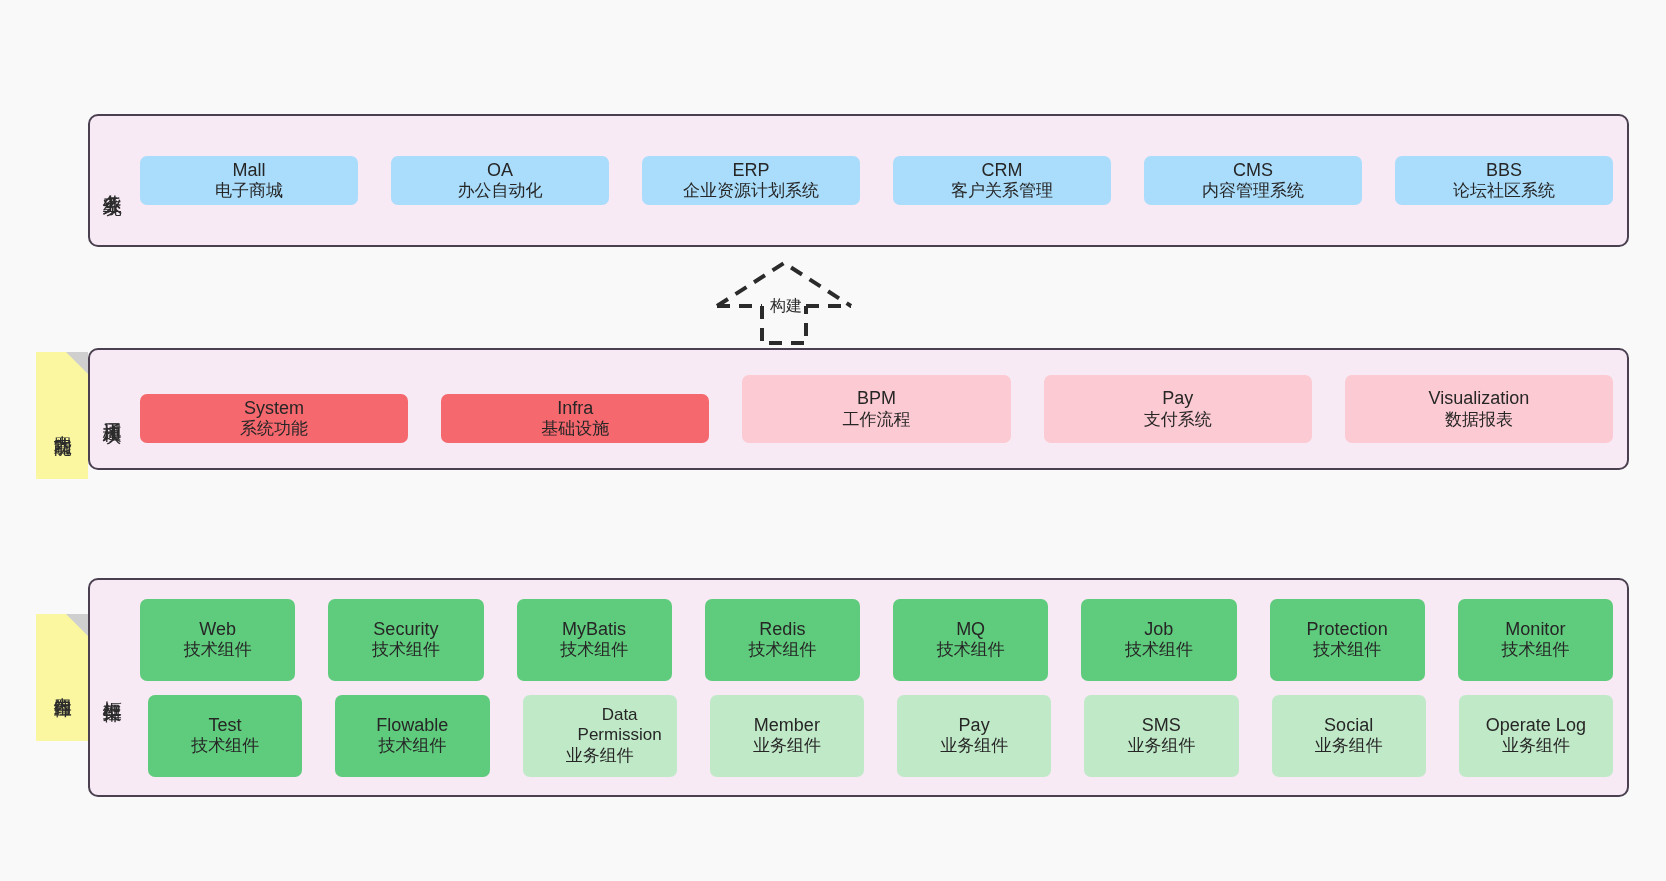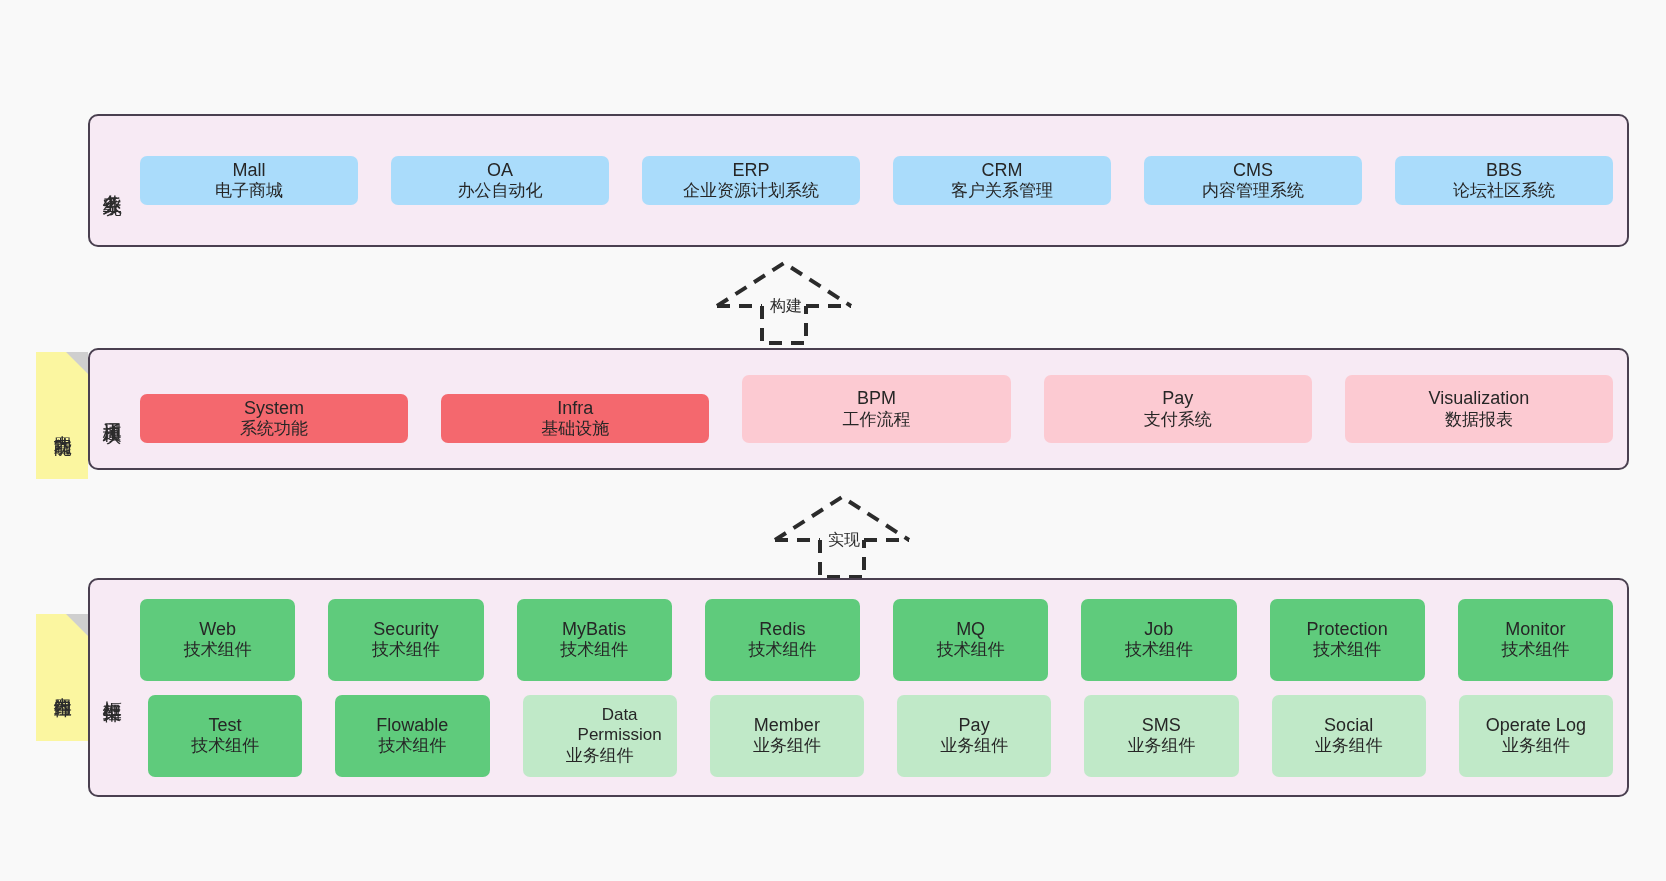--- a/index.html
+++ b/index.html
@@ -176,29 +176,20 @@
           <span class="t2">支付系统</span>
         </div>
         <div class="node c-pinklight">
           <span class="t1">Visualization</span>
           <span class="t2">数据报表</span>
         </div>
       </div>
     </div>
   </div>
 
-  <div class="gen-arrow" style="left:772px; top:492px; width:140px; height:88px;">
-    <svg width="140" height="88" viewBox="0 0 140 88">
-      <path d="M 3 48 L 70 5 L 137 48" fill="none" stroke="#2b2b2b" stroke-width="4" stroke-dasharray="13,9" stroke-linecap="butt"></path>
-      <path d="M 3 48 L 48 48" fill="none" stroke="#2b2b2b" stroke-width="4" stroke-dasharray="13,9"></path>
-      <path d="M 92 48 L 137 48" fill="none" stroke="#2b2b2b" stroke-width="4" stroke-dasharray="13,9"></path>
-      <path d="M 48 48 L 48 85 L 92 85 L 92 48" fill="none" stroke="#2b2b2b" stroke-width="4" stroke-dasharray="13,9"></path>
-    </svg>
-    <span class="lbl" style="left:56px; top:38px;">实现</span>
-  </div>
 
   <div class="note" style="left:36px; top:614px; width:52px; height:127px;">
     <span class="fold"></span>
     <span>内置组件</span>
   </div>
 
   <div class="layer" id="layer-framework-component" style="left:88px; top:578px; width:1541px; height:219px;">
     <div class="layer-title">框架组件</div>
     <div class="layer-body">
 

